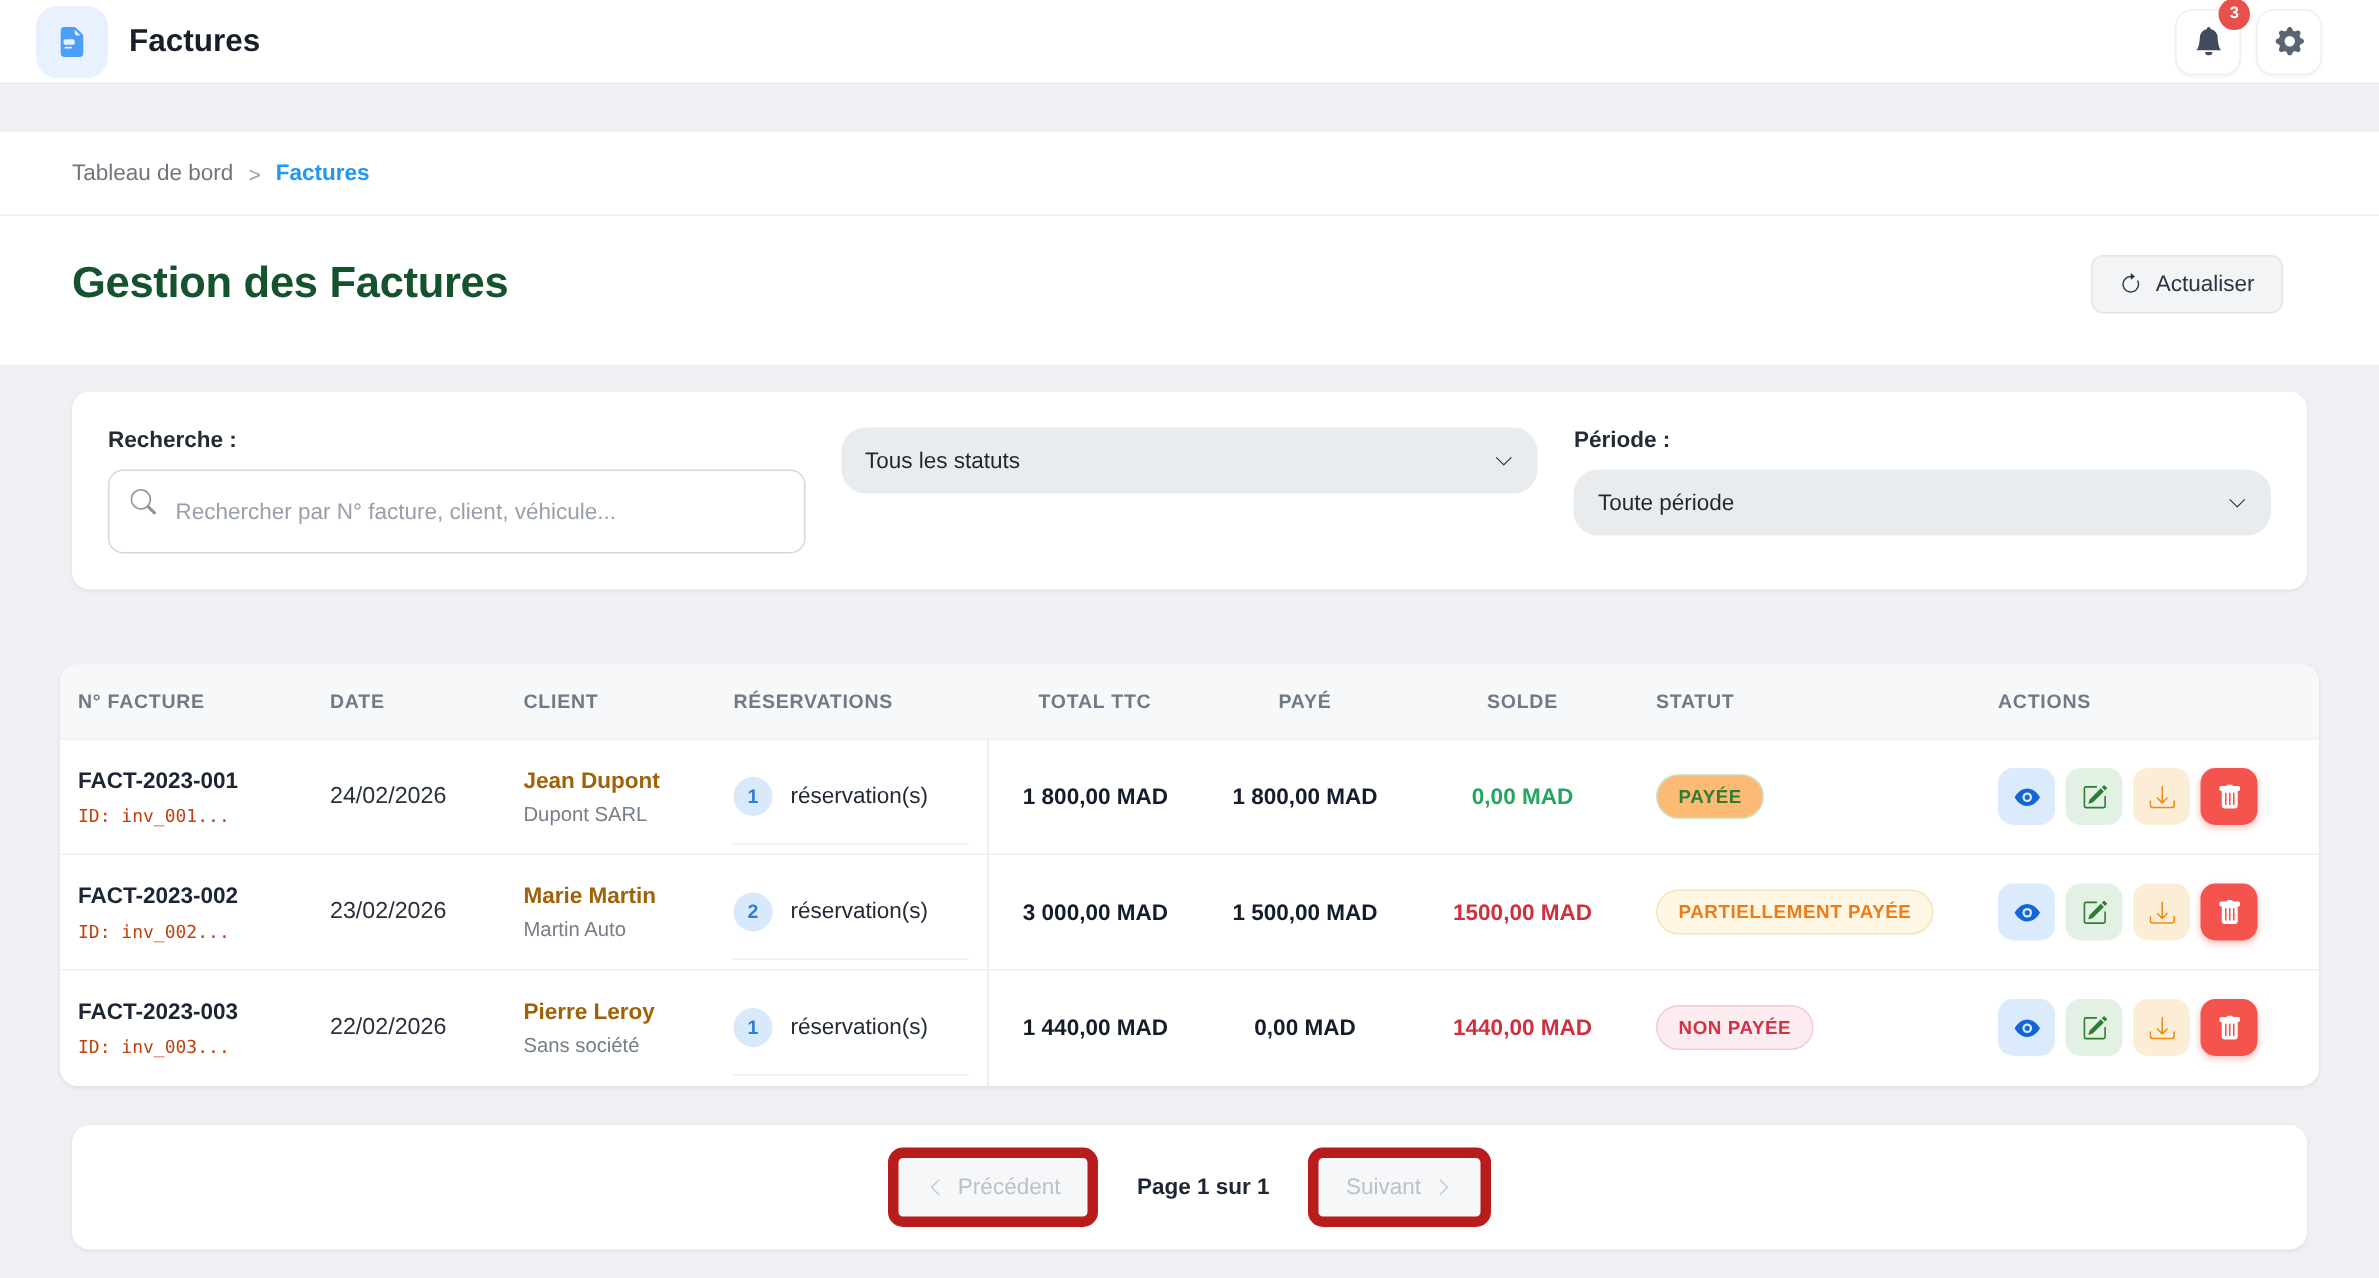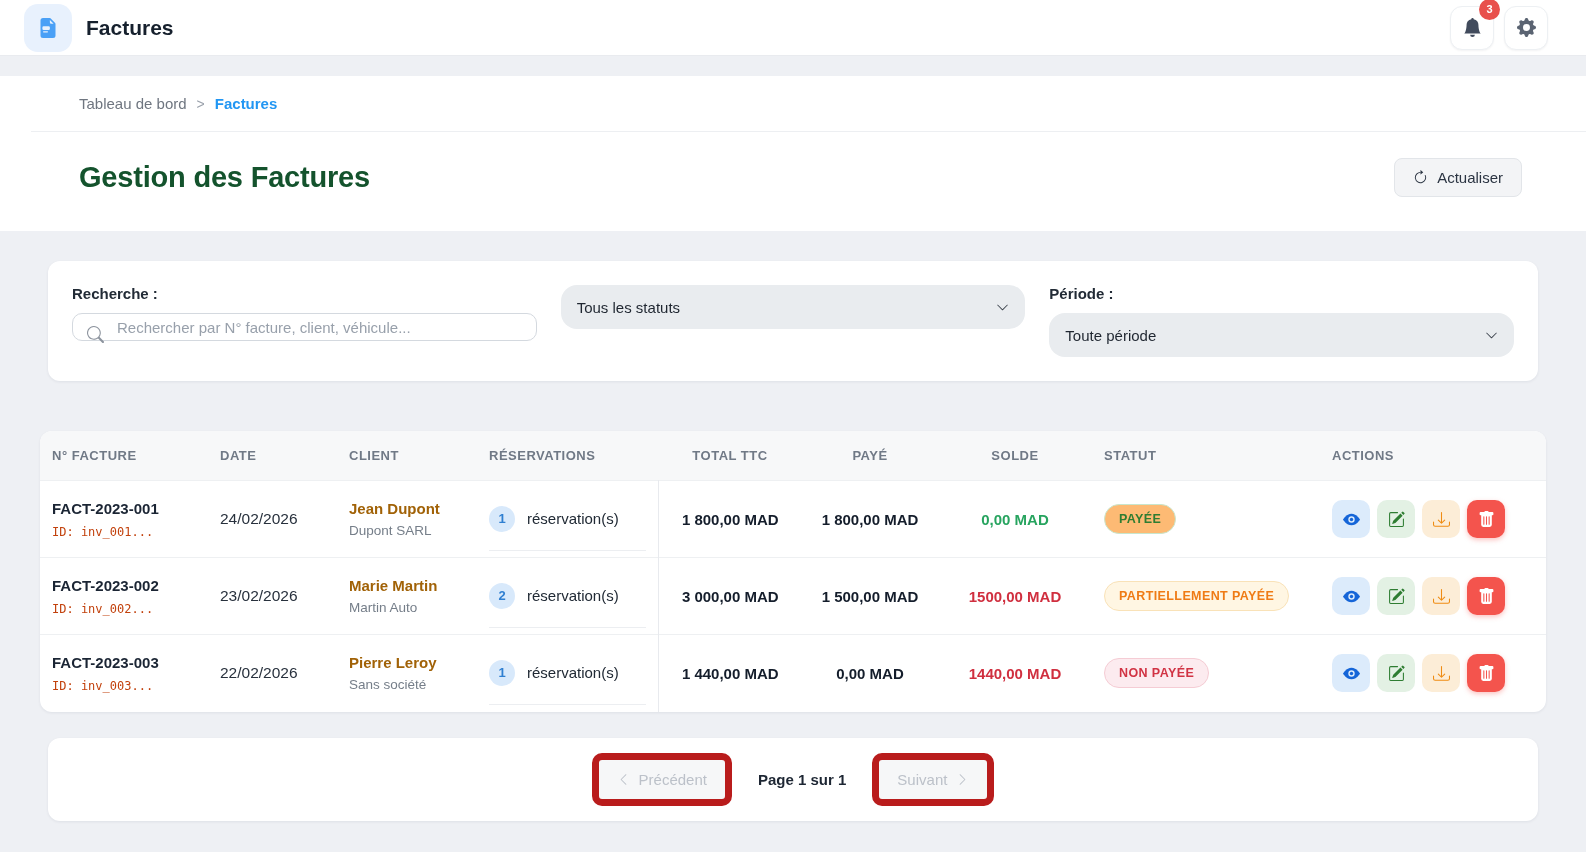--- a/index.html
+++ b/index.html
@@ -18,42 +18,42 @@
               border:1px solid #edf0f3; box-shadow:0 1px 2px rgba(15,25,40,.05);
               display:flex; align-items:center; justify-content:center; cursor:pointer; }
   .icon-btn svg { width:19px; height:19px; }
   .bell-svg { fill:#414b5c; }
   .gear-svg { fill:#5b6472; }
   .notif-badge { position:absolute; top:-8px; right:-7px; min-width:21px; height:21px; border-radius:50%;
                  background:#e8504c; color:#fff; font-size:11px; font-weight:700;
                  display:flex; align-items:center; justify-content:center; }
 
   
-  .head-block { background:#fff; margin-top:20px;padding-left:31px; }
+  .head-block { background:#fff; margin-top:32px; }
   .breadcrumb { display:flex; align-items:center; gap:10px; padding:19px 48px; border-bottom:1px solid #edeff2;
                 font-size:15px; color:#6f7680; }
   .crumb-sep { color:#9aa1ab; font-size:14px; }
   .crumb-current { color:#2196f3; font-weight:700; }
   .title-row { display:flex; align-items:center; justify-content:space-between; padding:26px 64px 34px 48px; }
   .page-title { font-size:29px; font-weight:700; color:#14532d; letter-spacing:-.2px; }
   .refresh-btn { display:flex; align-items:center; gap:9px; background:#f3f4f6; border:1px solid #e2e5e9;
                  border-radius:8px; padding:10px 18px; font-size:15px; color:#2b3442; cursor:pointer;
                  font-family:inherit; }
   .refresh-btn svg { width:15px; height:15px; fill:#2b3442; }
 
   
   .card { background:#fff; border-radius:12px; box-shadow:0 1px 3px rgba(20,30,50,.07); }
 
   
-  .filters { margin:30px 48px 0; padding:24px; display:flex; gap:24px; }
+  .filters { margin:18px 48px 0; padding:24px; display:flex; gap:24px; }
   .filter-col { flex:1; }
   .filter-label { font-weight:700; font-size:15px; color:#222b36; margin-bottom:11px; }
   .search-wrap { position:relative; }
   .search-wrap svg { position:absolute; left:15px; top:13px; width:17px; height:17px; fill:#8d949e; }
-  .search-input { width:100%; height:28px; border:1px solid #d4d9df; border-radius:10px;
+  .search-input { width:100%; height:56px; border:1px solid #d4d9df; border-radius:10px;
                   padding:0 28px 0 44px; font-size:15px; color:#333; background:#fff; font-family:inherit; }
   .search-input::placeholder { color:#98a0ab; }
   .select-box { height:44px; background:#e9ecef; border-radius:16px; display:flex; align-items:center;
                 justify-content:space-between; padding:0 16px; font-size:15px; color:#1f2630; cursor:pointer; }
   .select-box svg { width:13px; height:13px; fill:#333a44; }
 
   
   .table-card { margin:50px 40px 0; overflow:hidden; }
   table { width:100%; border-collapse:collapse; table-layout:fixed; }
   thead th { background:#f7f8f9; text-align:left; font-size:13px; font-weight:700; color:#707986;

